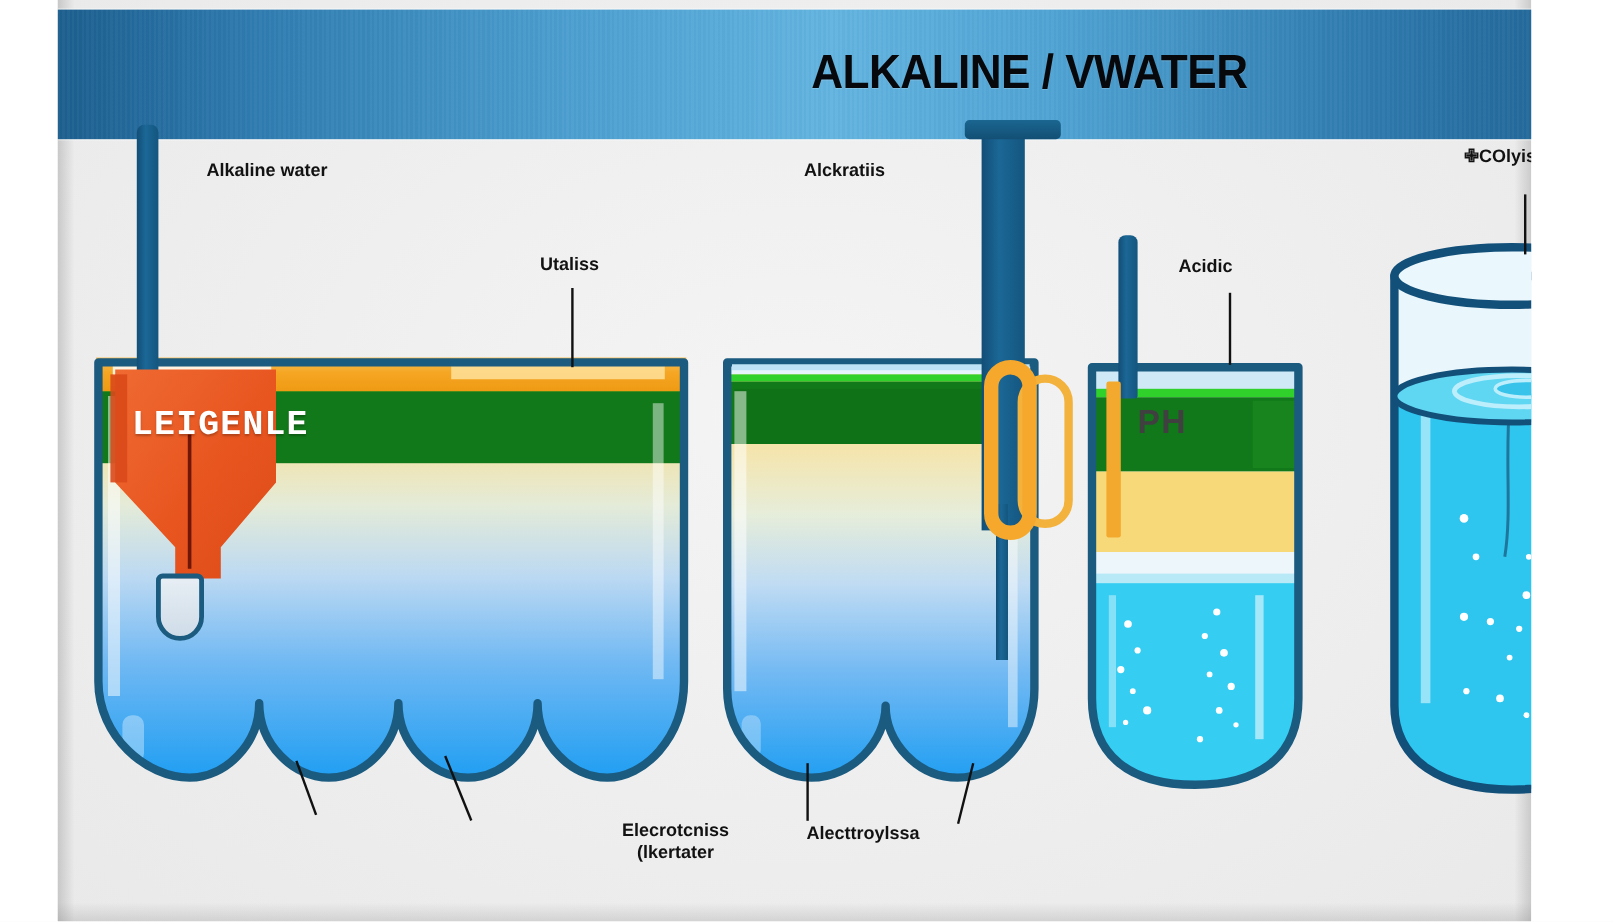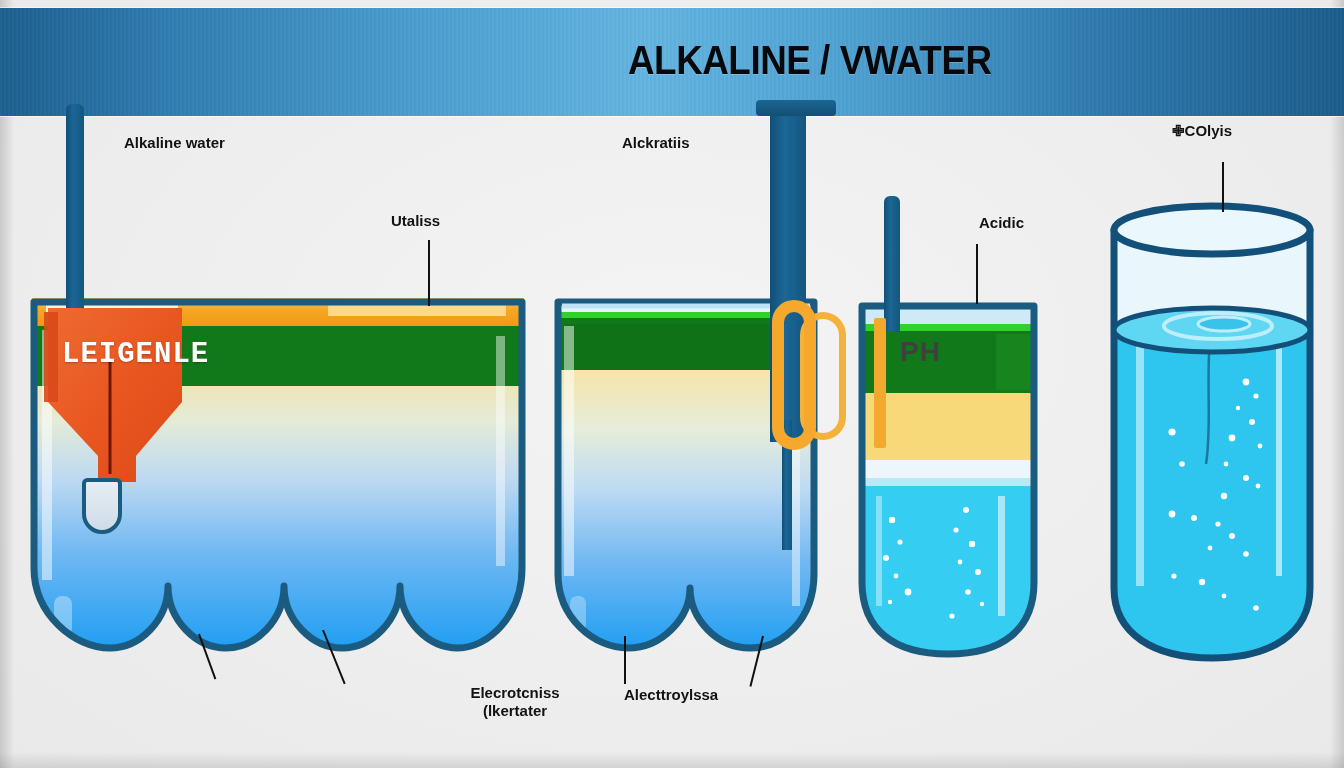--- a/index.html
+++ b/index.html
@@ -4,24 +4,25 @@
 <title>Alkaline Water Diagram</title>
 <style>
   * { box-sizing: border-box; }
   html, body {
     margin: 0; padding: 0;
     background: #ffffff;
     font-family: "Liberation Sans", sans-serif;
   }
   #stage {
     position: relative;
-    width: 1344px;
+    width: 1228px;
     height: 768px;
     overflow: hidden;
     background: #f1f1f1;
+    margin-left: 48px;
   }
 
   
   .paper {
     position: absolute; inset: 0;
     background:
       radial-gradient(ellipse at 50% 45%, #f4f4f4 0%, #eeeeee 55%, #e9e9e9 100%);
   }
   .paper-edge-l {
     position:absolute; left:0; top:0; width:14px; height:100%;
@@ -337,26 +338,26 @@
       <ellipse cx="106" cy="34" rx="98" ry="24" fill="#eaf7fc" stroke="#12507a" stroke-width="7"></ellipse>
 
       <ellipse cx="106" cy="134" rx="98" ry="22" fill="#5fd6f2" stroke="#12507a" stroke-width="5"></ellipse>
       <ellipse cx="112" cy="130" rx="54" ry="13" fill="none" stroke="#bdeefb" stroke-width="4"></ellipse>
       <ellipse cx="118" cy="128" rx="26" ry="7" fill="#37c3ea" stroke="#bdeefb" stroke-width="3"></ellipse>
     </svg>
   </div>
 
   <div class="lab" style="left:124px; top:134px;">Alkaline water</div>
 
-  <div class="lab" style="left:391px; top:212px;">Utaliss</div>
+  <div class="lab" style="left:402px; top:212px;">Utaliss</div>
   <div class="lead" style="left:428px; top:240px; width:2px; height:66px;"></div>
 
   <div class="lab" style="left:622px; top:134px;">Alckratiis</div>
 
-  <div class="lab" style="left:979px; top:214px;">Acidic</div>
+  <div class="lab" style="left:934px; top:214px;">Acidic</div>
   <div class="lead" style="left:976px; top:244px; width:2px; height:60px;"></div>
 
   <div class="lab" style="left:1172px; top:122px;">✙COlyis</div>
   <div class="lead" style="left:1222px; top:162px; width:2px; height:50px;"></div>
 
 
   <div style="position:absolute; left:198px; top:634px; width:2px; height:48px;
               background:#111; transform:rotate(-20deg); transform-origin:top center; z-index:25;"></div>
   <div style="position:absolute; left:322px; top:630px; width:2px; height:58px;
               background:#111; transform:rotate(-22deg); transform-origin:top center; z-index:25;"></div>

